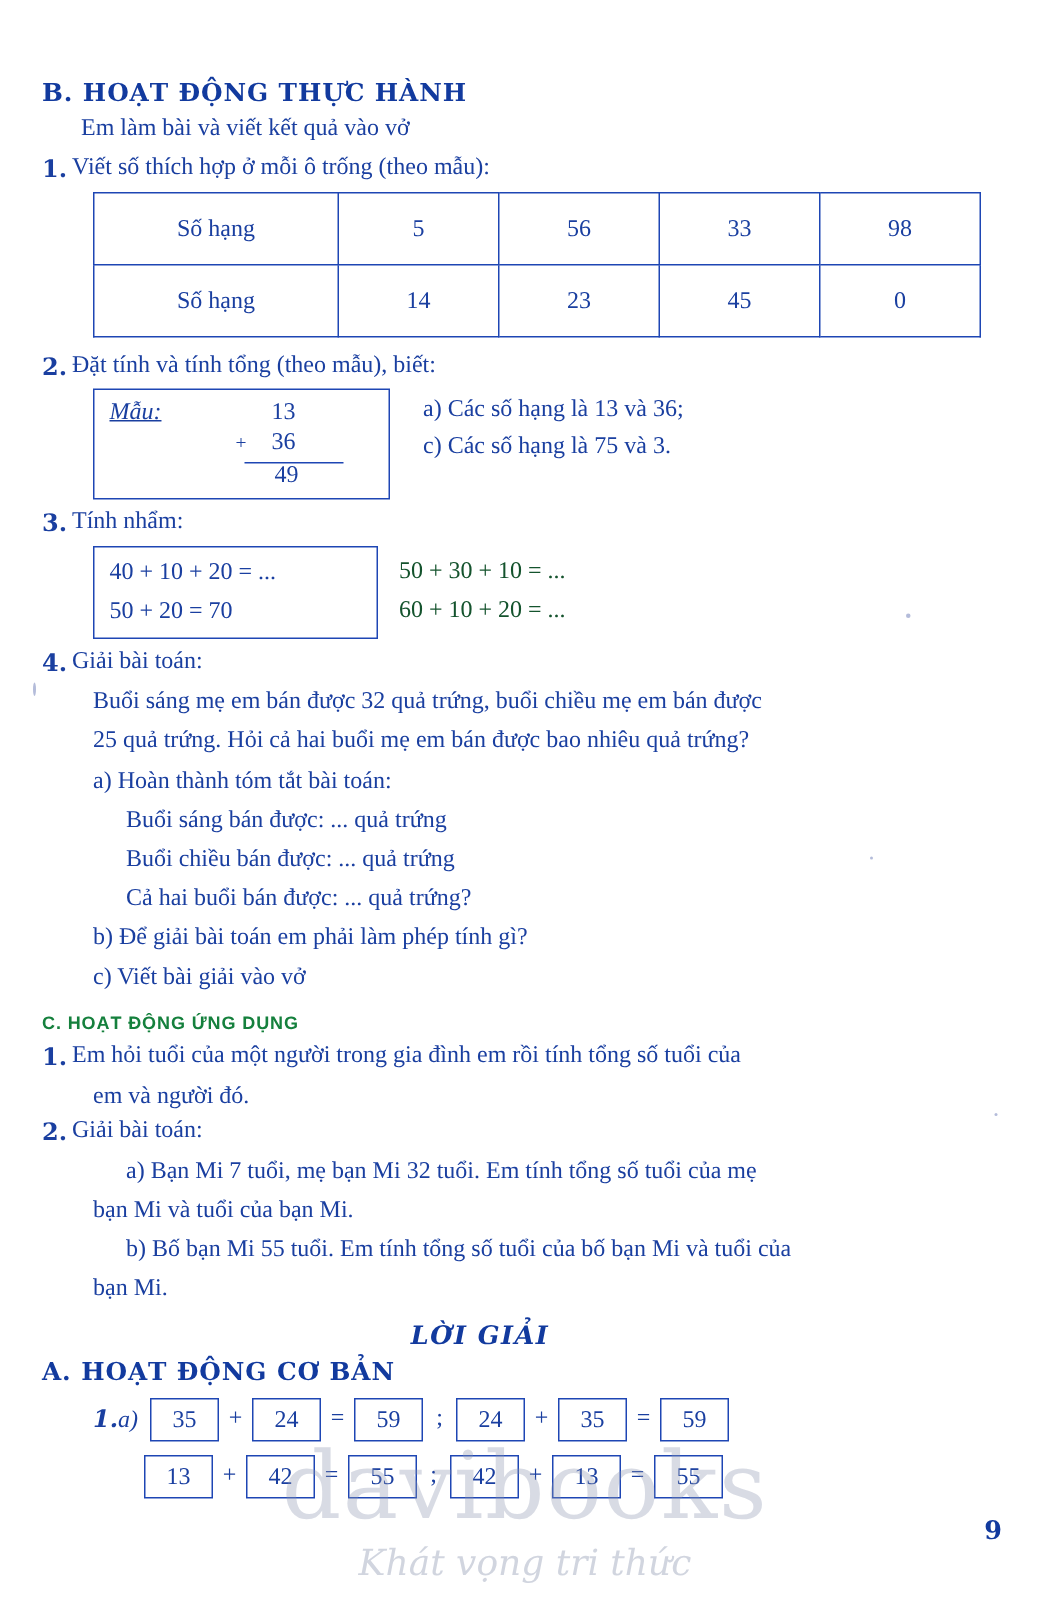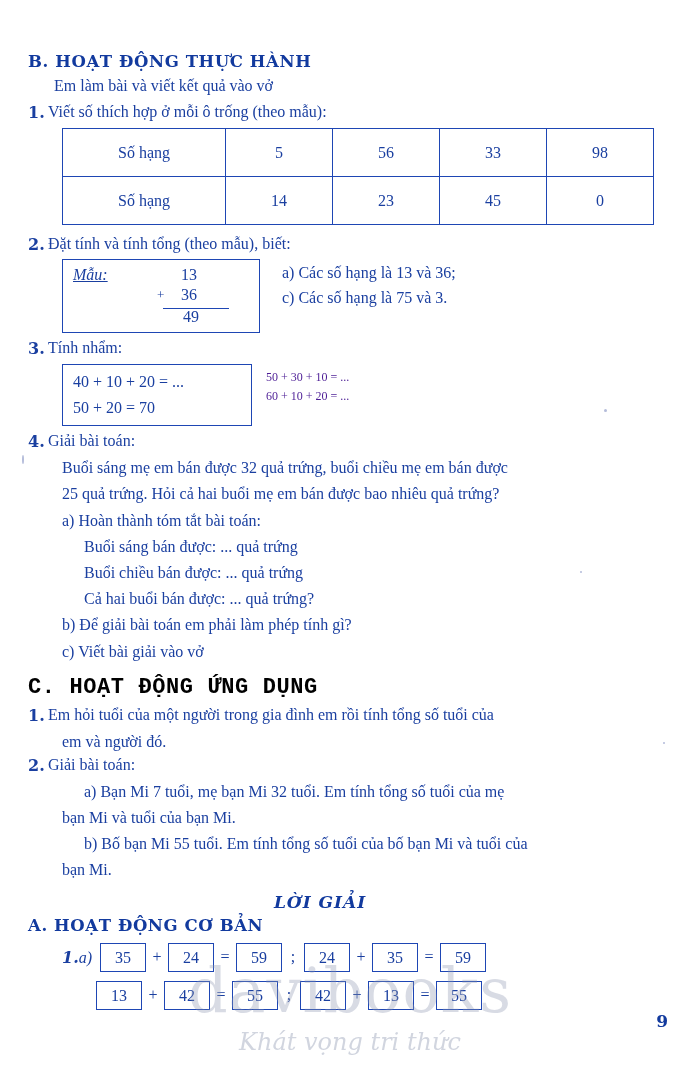--- a/index.html
+++ b/index.html
@@ -141,43 +141,43 @@
   .tn-box {
     border: 1.6px solid #1e46b4;
     padding: 4px 10px 5px 10px;
     font-size: 16px;
     color: #1a3fa0;
     line-height: 1.6;
     width: 168px;
   }
   .tn-right {
     margin-left: 14px;
-    font-size: 12px;
-    color: #4c1d95;
+    font-size: 16px;
+    color: #14532d;
     line-height: 1.6;
     padding-top: 4px;
   }
   
   .para {
     font-size: 16px;
     color: #1a3fa0;
     margin: 0 0 3px 34px;
     line-height: 1.45;
   }
   .para.ind {
     margin-left: 56px;
   }
   .para.ind2 {
   }
   .heading2 {
-    font-family: Liberation Mono, monospace;
-    font-weight: bold;
-    font-size: 22px;
+    font-family: Liberation Sans, sans-serif;
+    font-weight: bold;
+    font-size: 12px;
     letter-spacing: 0.6px;
-    color: #000000;
+    color: #15803d;
     margin: 12px 0 6px 0;
   }
   .loigiai {
     text-align: center;
     font-family: "DejaVu Serif", serif;
     font-weight: bold;
     font-style: italic;
     font-size: 17px;
     letter-spacing: 1px;
     color: #123a9e;

